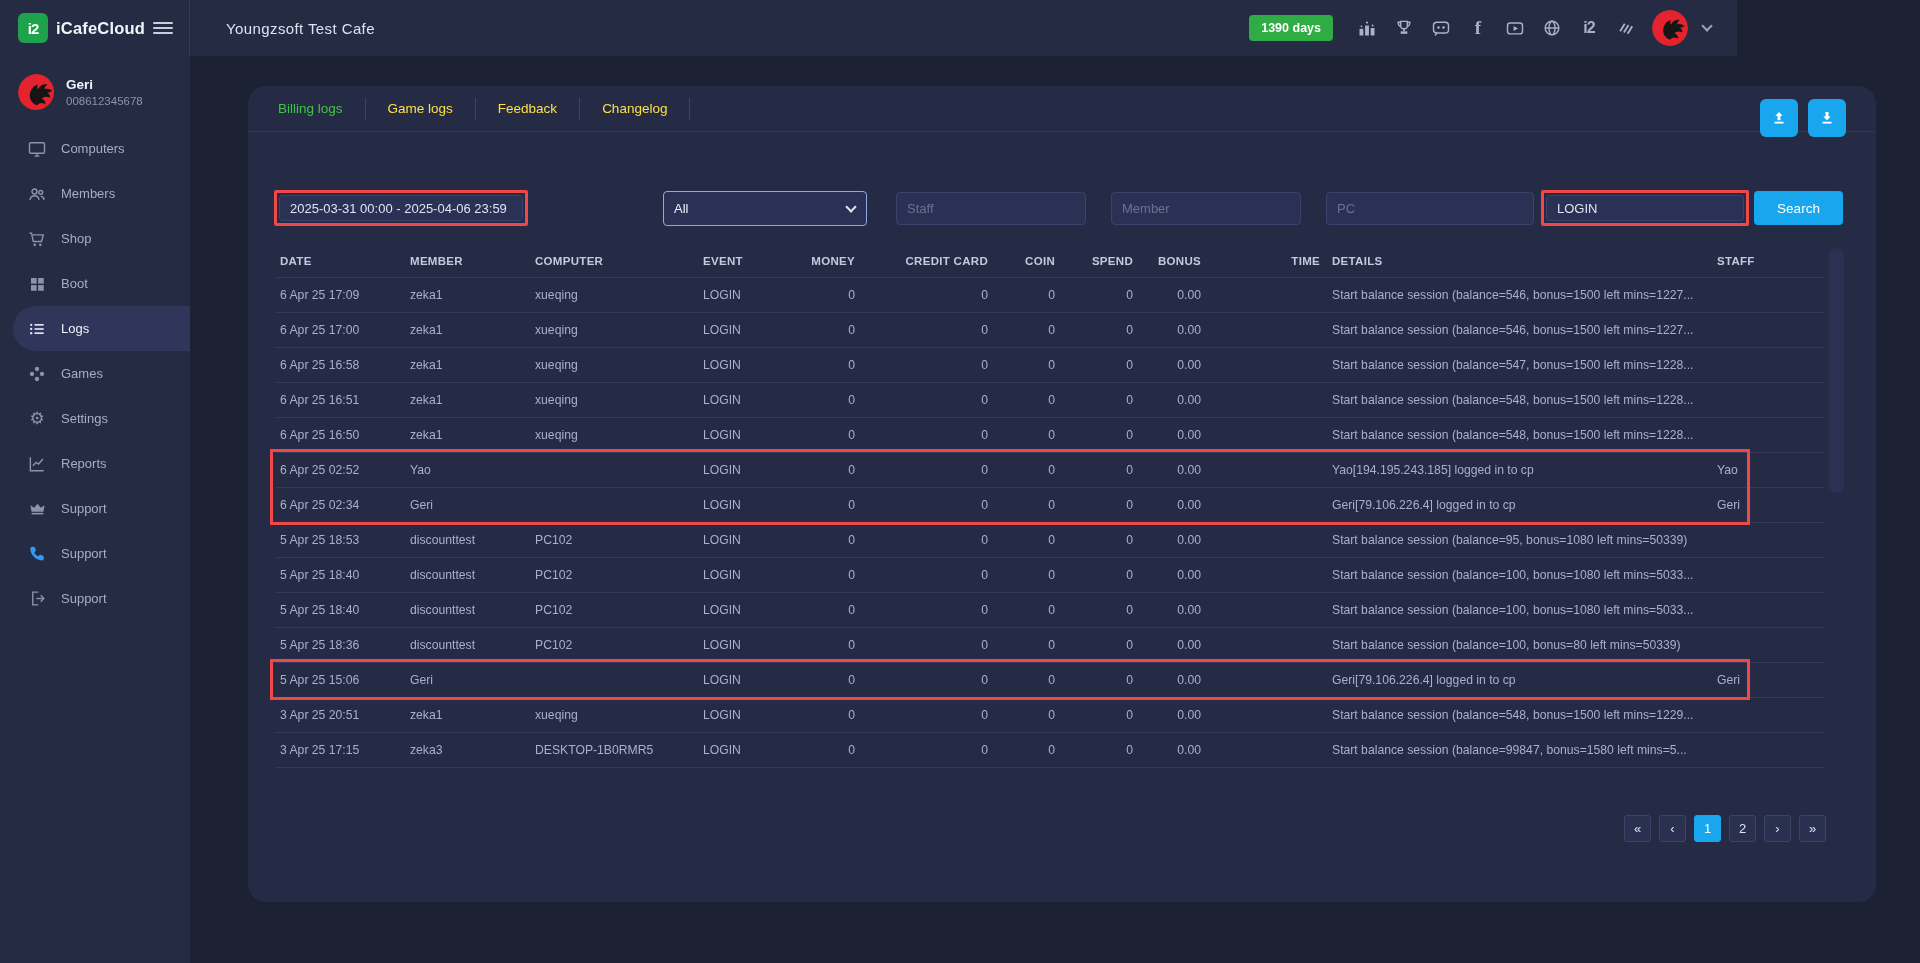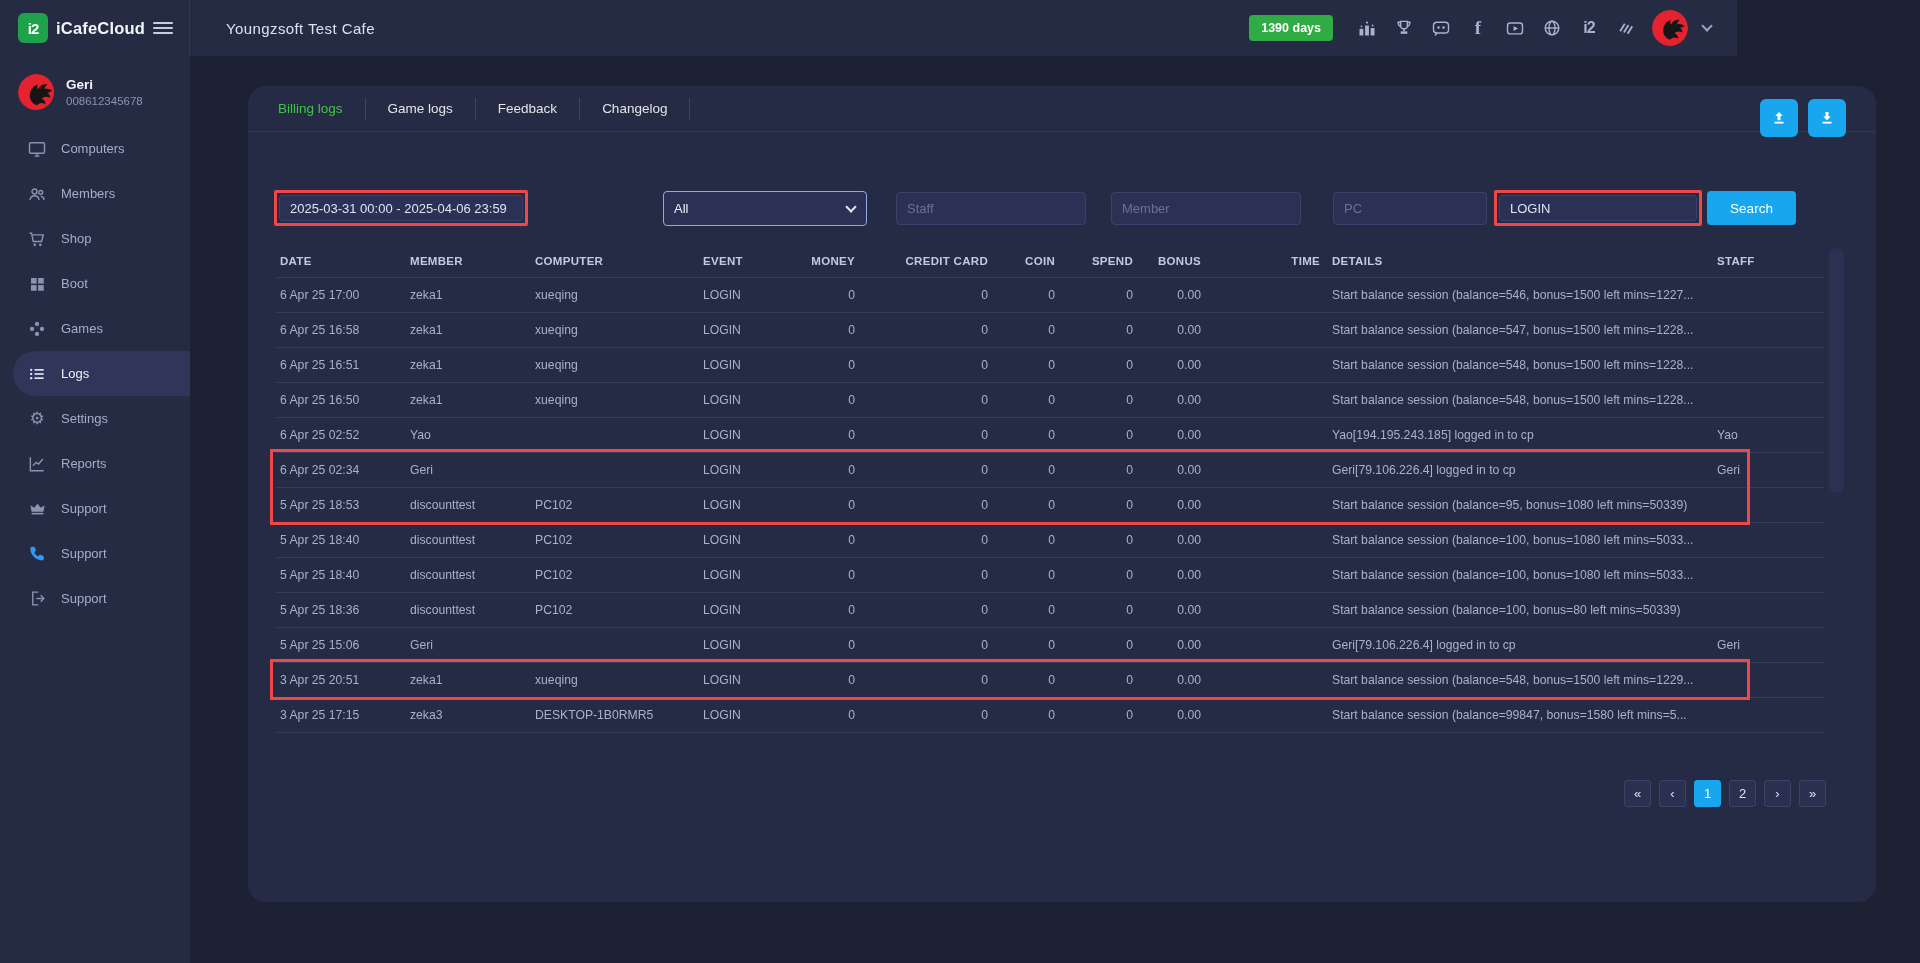--- a/index.html
+++ b/index.html
@@ -54,21 +54,21 @@
   .phone-blue { fill:#2f9bf0 !important; stroke:none !important; }
 
   
   .main { position:absolute; top:56px; left:190px; width:1730px; height:907px; background:#1d2134; }
   .card { position:relative; margin:30px 44px 0 58px; width:1628px; min-height:816px;
           background:#252b45; border-radius:18px; }
 
   
   .tabs-bar { display:flex; align-items:center; height:46px; padding:0 30px;
               border-bottom:1px solid #31375a; }
-  .tab { padding:0 22px; font-size:13.5px; color:#e5e5e5; cursor:pointer;
+  .tab { padding:0 22px; font-size:13.5px; color:#fde047; cursor:pointer;
          border-right:1px solid #3c4262; line-height:22px; }
   .tab:first-child { padding-left:0; }
   .tab.active { color:#41c447; }
   .io-btns { position:absolute; right:30px; top:13px; display:flex; gap:10px; }
   .io-btn { width:38px; height:38px; background:#18a7ee; border-radius:6px; cursor:pointer;
             display:flex; align-items:center; justify-content:center; }
   .io-btn svg { fill:#fff; }
 
   
   .filter-row { display:flex; align-items:center; margin:57px 0 0 26px; height:38px; }
@@ -243,46 +243,46 @@
         <span class="mi-icon">
           <svg width="18" height="18" viewBox="0 0 24 24">
               <rect class="mfill" x="4" y="4" width="7.5" height="7.5"></rect>
               <rect class="mfill" x="13.5" y="4" width="7.5" height="7.5"></rect>
               <rect class="mfill" x="4" y="13.5" width="7.5" height="7.5"></rect>
               <rect class="mfill" x="13.5" y="13.5" width="7.5" height="7.5"></rect>
             </svg>
         </span>
           <span>Boot</span>
       </div>
-      <div class="menu-item">
-        <span class="mi-icon">
-          <svg width="20" height="20" viewBox="0 0 24 24">
-              <circle class="mfill" cx="12" cy="6" r="2.6"></circle>
-              <circle class="mfill" cx="6" cy="12" r="2.6"></circle>
-              <circle class="mfill" cx="18" cy="12" r="2.6"></circle>
-              <circle class="mfill" cx="12" cy="18" r="2.6"></circle>
-            </svg>
-        </span>
-          <span>Games</span>
-      </div>
       <div class="menu-item active">
         <span class="mi-icon">
           <svg width="20" height="20" viewBox="0 0 24 24">
               <circle class="mfill" cx="5" cy="7" r="1.4"></circle>
               <circle class="mfill" cx="5" cy="12" r="1.4"></circle>
               <circle class="mfill" cx="5" cy="17" r="1.4"></circle>
               <rect class="mfill" x="9" y="6" width="11" height="2"></rect>
               <rect class="mfill" x="9" y="11" width="11" height="2"></rect>
               <rect class="mfill" x="9" y="16" width="11" height="2"></rect>
             </svg>
         </span>
           <span>Logs</span>
       </div>
       <div class="menu-item">
         <span class="mi-icon">
+          <svg width="20" height="20" viewBox="0 0 24 24">
+              <circle class="mfill" cx="12" cy="6" r="2.6"></circle>
+              <circle class="mfill" cx="6" cy="12" r="2.6"></circle>
+              <circle class="mfill" cx="18" cy="12" r="2.6"></circle>
+              <circle class="mfill" cx="12" cy="18" r="2.6"></circle>
+            </svg>
+        </span>
+          <span>Games</span>
+      </div>
+      <div class="menu-item">
+        <span class="mi-icon">
             <span class="uicon">⚙</span>
           </span>
         <span>Settings</span>
       </div>
       <div class="menu-item">
         <span class="mi-icon">
           <svg width="20" height="20" viewBox="0 0 24 24">
               <path d="M4 4v16h16"></path>
               <path d="M7 14l4-4 3 2 5-6"></path>
             </svg>
@@ -349,21 +349,21 @@
           <input class="f-input date-input" value="2025-03-31 00:00 - 2025-04-06 23:59" style="">
         </div>
         <div class="select-wrap">
           <select class="evt-select">
             <option>All</option>
           </select>
           <span class="select-chev"></span>
         </div>
         <input class="f-input standalone" style="width: 190px; margin-left: 29px;" placeholder="Staff">
         <input class="f-input standalone" style="width: 190px; margin-left: 25px;" placeholder="Member">
-        <input class="f-input standalone" style="width: 154px; margin-left: 32px;" placeholder="PC">
+        <input class="f-input standalone" style="width: 208px; margin-left: 25px;" placeholder="PC">
         <div class="red-frame" style="margin-left:7px;">
           <input class="f-input login-input" value="LOGIN" style="">
         </div>
         <button class="search-btn">Search</button>
       </div>
 
       <div class="table-wrap">
         <table>
           <colgroup>
             <col style="width:130px">
@@ -390,20 +390,34 @@
                 <th class="r">COIN</th>
                 <th class="r">SPEND</th>
                 <th class="r">BONUS</th>
                 <th class="r">TIME</th>
                 <th>DETAILS</th>
                 <th>STAFF</th>
               </tr>
             </thead>
           <tbody>
               <tr>
+                <td>6 Apr 25 17:09</td>
+                <td>zeka1</td>
+                <td>xueqing</td>
+                <td>LOGIN</td>
+                <td class="r">0</td>
+                <td class="r">0</td>
+                <td class="r">0</td>
+                <td class="r">0</td>
+                <td class="r">0.00</td>
+                <td class="r"></td>
+                <td>Start balance session (balance=546, bonus=1500 left mins=1227...</td>
+                <td></td>
+              </tr>
+              <tr>
                 <td>6 Apr 25 17:00</td>
                 <td>zeka1</td>
                 <td>xueqing</td>
                 <td>LOGIN</td>
                 <td class="r">0</td>
                 <td class="r">0</td>
                 <td class="r">0</td>
                 <td class="r">0</td>
                 <td class="r">0.00</td>
                 <td class="r"></td>

